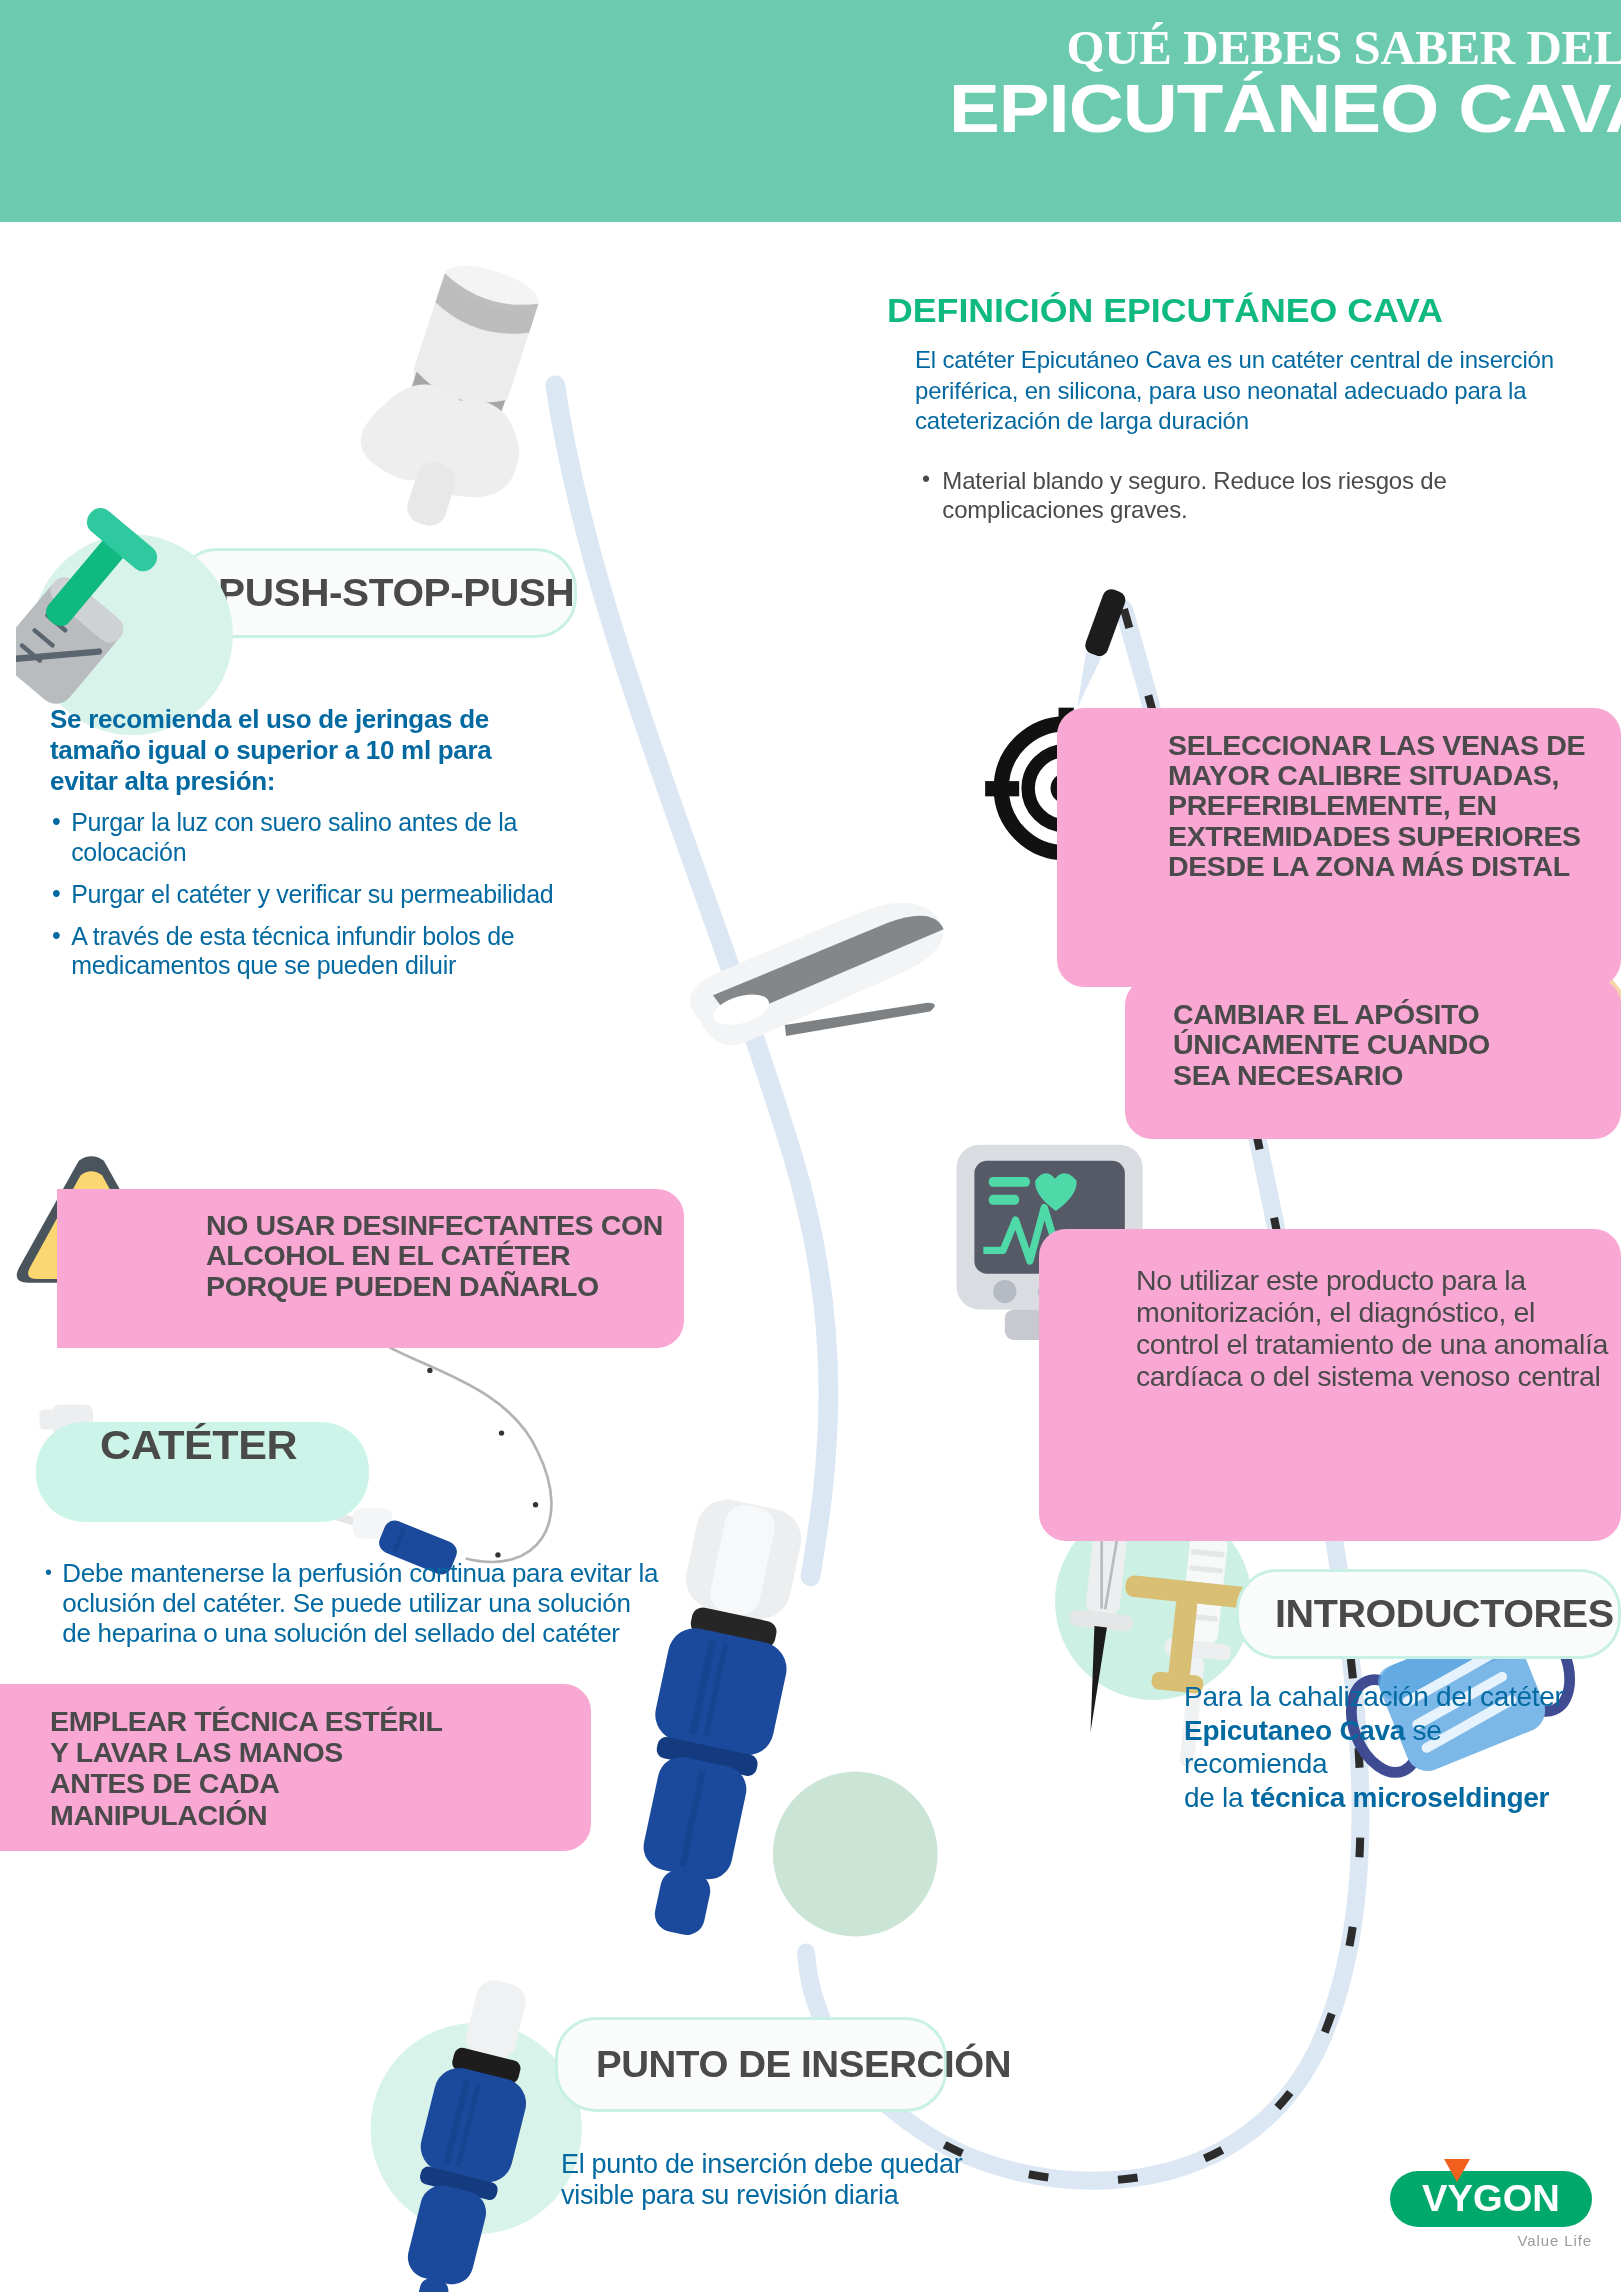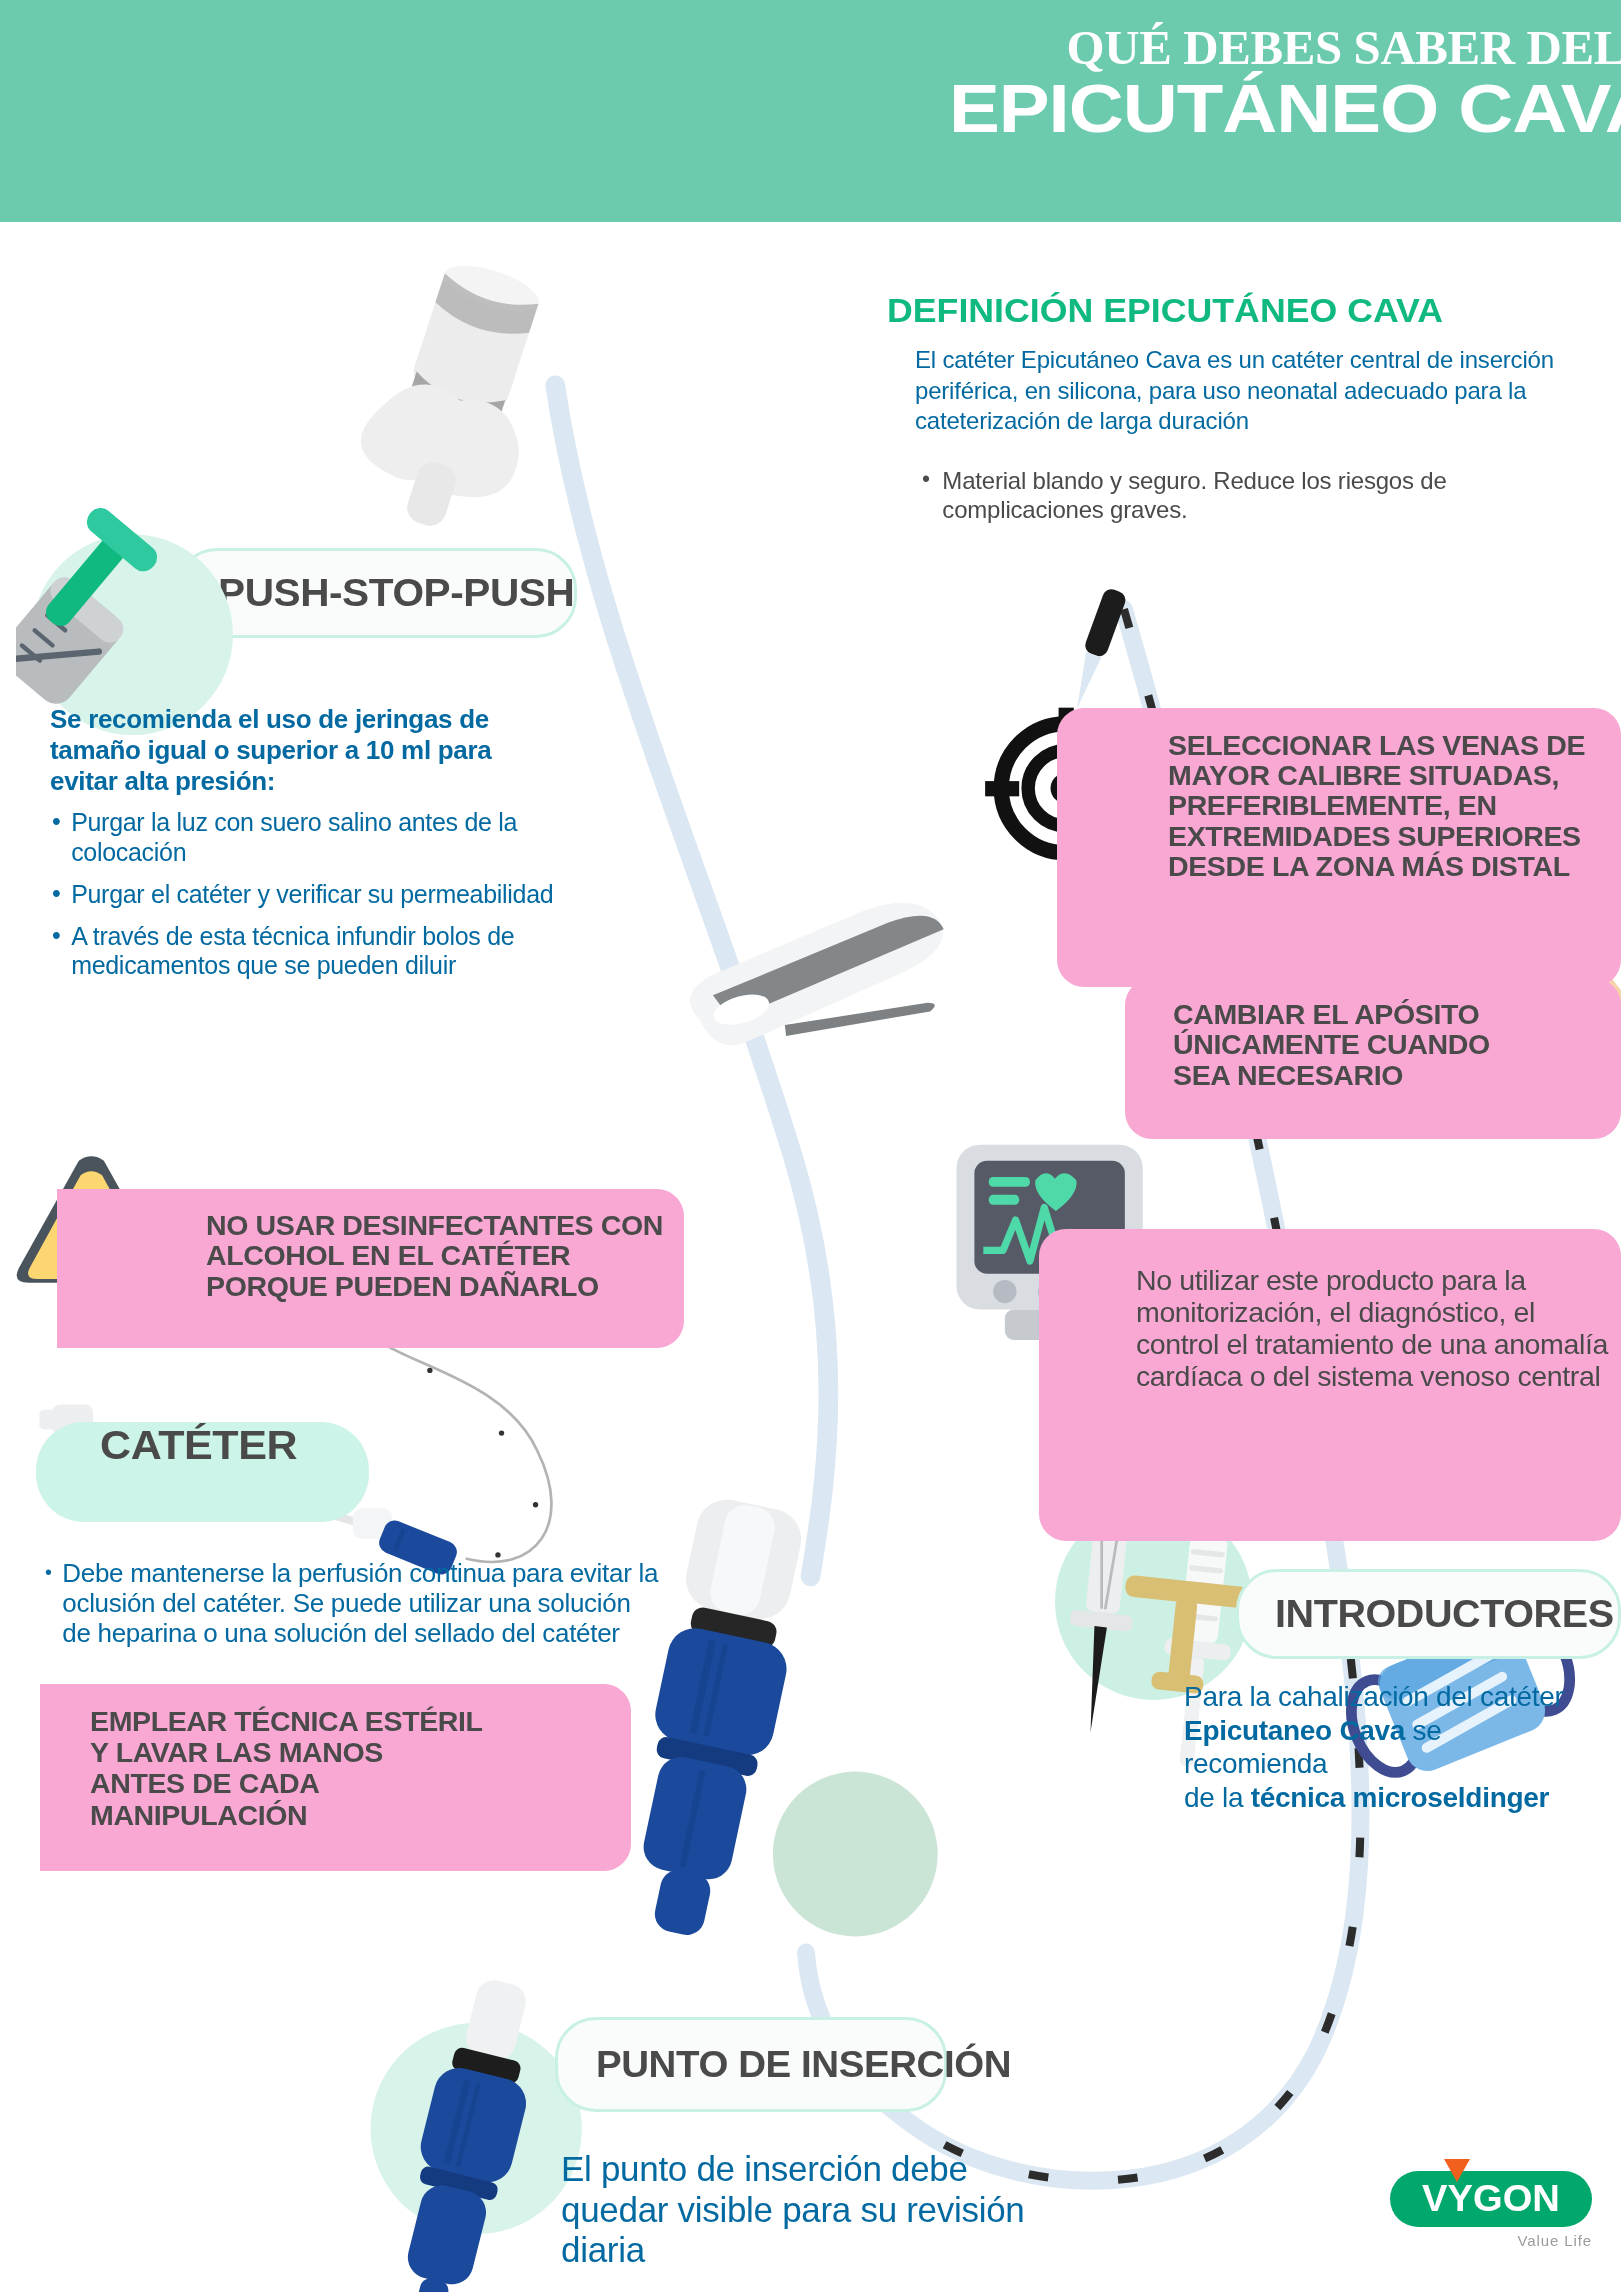--- a/index.html
+++ b/index.html
@@ -405,39 +405,39 @@
     <span class="lbl" style="font-size:41px;">CATÉTER</span>
   </div>
 
   <div class="abs para" style="left:45px;top:1558px;width:618px;font-size:26px;line-height:1.16;font-weight:500;">
     <div class="bul">
       <span class="dot" style="font-size:19.7px;line-height:1.5;">•</span>
       <span>Debe mantenerse la perfusión continua para evitar la oclusión del catéter. Se puede utilizar una solución de heparina o una solución del sellado del catéter</span>
     </div>
   </div>
 
-  <div class="abs mint-box" style="left:0px;top:1684px;width:591px;height:187px;border-radius:0 27px 27px 0;margin-left:40px;">
+  <div class="abs mint-box" style="left:0px;top:1684px;width:591px;height:167px;border-radius:0 27px 27px 0;">
     <div class="bx-txt" style="position:absolute;left:50px;top:21.5px;width:385px;font-size:28px;line-height:1.12;">EMPLEAR TÉCNICA ESTÉRIL Y LAVAR LAS MANOS ANTES DE CADA MANIPULACIÓN</div>
   </div>
 
   <div class="abs pill-outline" style="left:1236px;top:1569px;width:385px;height:90px;padding-left:36px;">
     <span class="lbl" style="font-size:38px;">INTRODUCTORES</span>
   </div>
 
   <div class="abs para" style="left:1184px;top:1680px;width:385px;font-size:28px;line-height:1.2;font-weight:500;">
     <div>Para la cahalización del catéter</div>
     <div><b>Epicutaneo Cava</b><span> se recomienda</span></div>
     <div><span>de la </span><b>técnica microseldinger</b></div>
   </div>
 
   <div class="abs pill-outline" style="left:555px;top:2017px;width:392px;height:95px;padding-left:38px;">
     <span class="lbl" style="font-size:37px;">PUNTO DE INSERCIÓN</span>
   </div>
 
-  <div class="abs para" style="left:561px;top:2149px;width:466px;font-size:35px;line-height:1.16;font-weight:500;">El punto de inserción debe quedar visible para su revisión diaria</div>
+  <div class="abs para" style="left:561px;top:2149px;width:466px;font-size:27px;line-height:1.16;font-weight:500;">El punto de inserción debe quedar visible para su revisión diaria</div>
 
   <div class="abs vygon-wrap">
     <div class="vygon-pill">
       <div class="vygon-tri"></div>
       <span class="vygon-txt">VYGON</span>
     </div>
     <div class="vygon-tag">Value Life</div>
   </div>
 
 </div>

